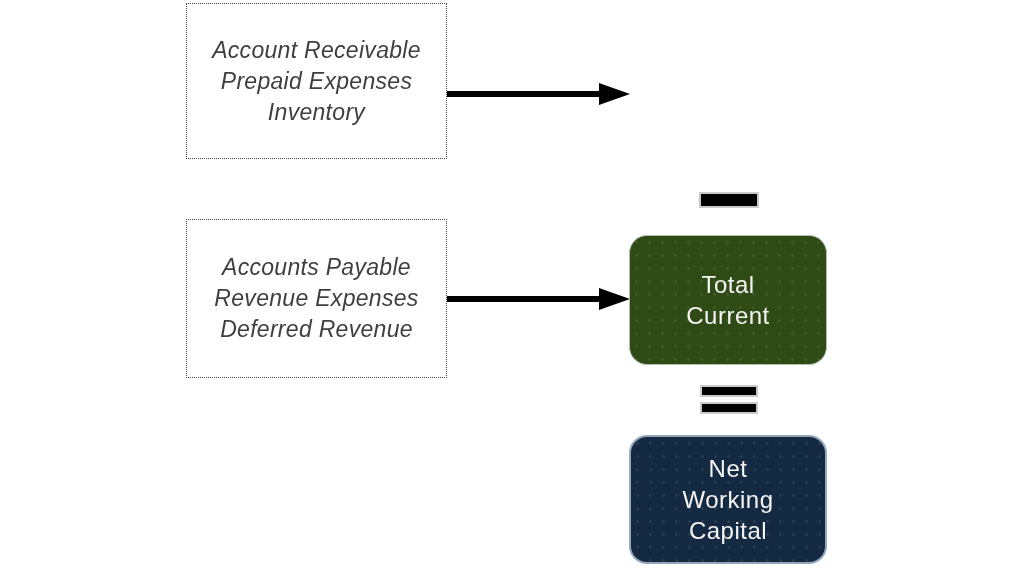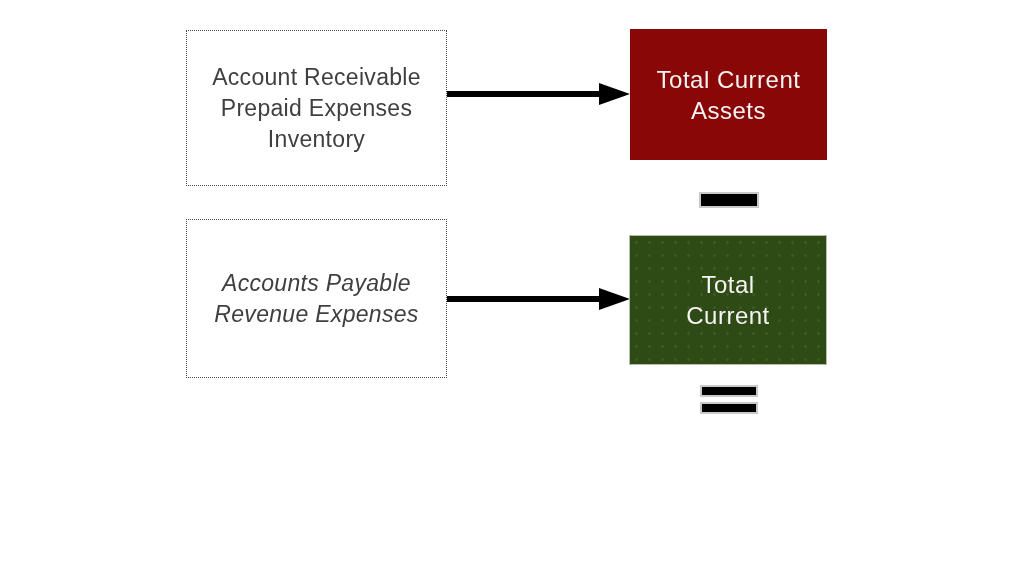--- a/index.html
+++ b/index.html
@@ -25,32 +25,33 @@
     box-sizing: border-box;
   }
   .input-box {
     border: 1px dotted var(--input-border, #4a4a4a);
     color: var(--input-text, #3f3f3f);
     font-size: 23px;
     line-height: 31px;
     letter-spacing: 0.3px;
     background: #ffffff;
   }
-  .input-box.first  { left: 186px; top: 30px;  width: 261px; height: 156px; }
+  .input-box.first  { left: 186px; top: 3px;  width: 261px; height: 156px; font-style: italic; }
   .input-box.second { left: 186px; top: 219px; width: 261px; height: 159px; font-style: italic; }
 
   .solid-box {
     color: var(--box-text, #f6f3f3);
     font-size: 24px;
     line-height: 31px;
     letter-spacing: 0.5px;
   }
   .textured {
     background-image: radial-gradient(rgba(255,255,255,0.09) 1px, transparent 1.6px);
     background-size: 13px 13px;
+    border-radius: 18px;
   }
   .assets-box {
     left: 630px; top: 29px; width: 197px; height: 131px;
     background-color: var(--assets-box-bg, #8a0707);
   }
   .liabilities-box {
     left: 629px; top: 235px; width: 198px; height: 130px;
     background-color: var(--liabilities-box-bg, #2e4a15);
     border: 1px solid var(--liabilities-border, #b7bdb1);
   }
@@ -87,39 +88,41 @@
     <div>Account Receivable</div>
     <div>Prepaid Expenses</div>
     <div>Inventory</div>
   </div>
 
   <svg class="arrow first" viewBox="0 0 183 26" xmlns="http://www.w3.org/2000/svg">
     <line x1="0" y1="13" x2="157" y2="13" stroke="#000000" stroke-width="6"></line>
     <polygon points="152,2 183,13 152,24" fill="#000000"></polygon>
   </svg>
 
-  <div class="box solid-box assets-box">
-    <div>Total Current</div>
-    <div>Assets</div>
-  </div>
 
   <div class="op-bar minus-bar"></div>
 
   <div class="box input-box second">
     <div>Accounts Payable</div>
     <div>Revenue Expenses</div>
+    <div>Deferred Revenue</div>
   </div>
 
   <svg class="arrow second" viewBox="0 0 183 26" xmlns="http://www.w3.org/2000/svg">
     <line x1="0" y1="13" x2="157" y2="13" stroke="#000000" stroke-width="6"></line>
     <polygon points="152,2 183,13 152,24" fill="#000000"></polygon>
   </svg>
 
   <div class="box solid-box textured liabilities-box">
     <div>Total</div>
     <div>Current</div>
   </div>
 
   <div class="op-bar equals-top"></div>
   <div class="op-bar equals-bot"></div>
 
+  <div class="box solid-box textured result-box">
+    <div>Net</div>
+    <div>Working</div>
+    <div>Capital</div>
+  </div>
 
 </div>
 
 </body></html>

